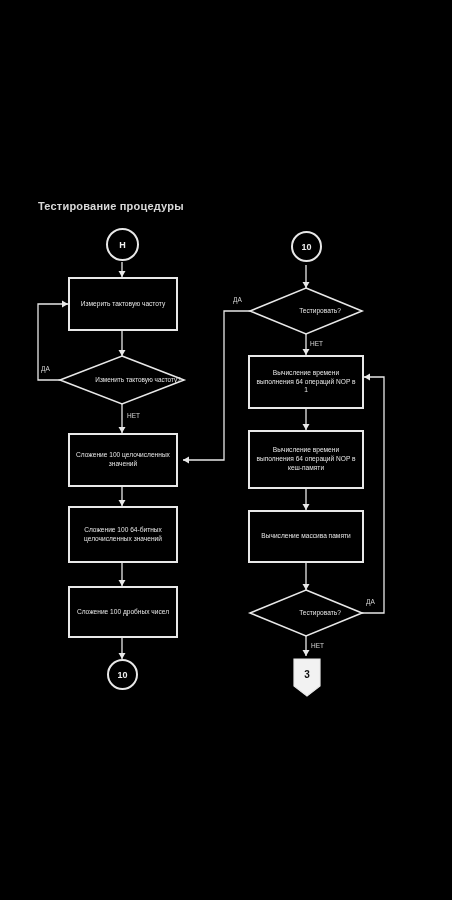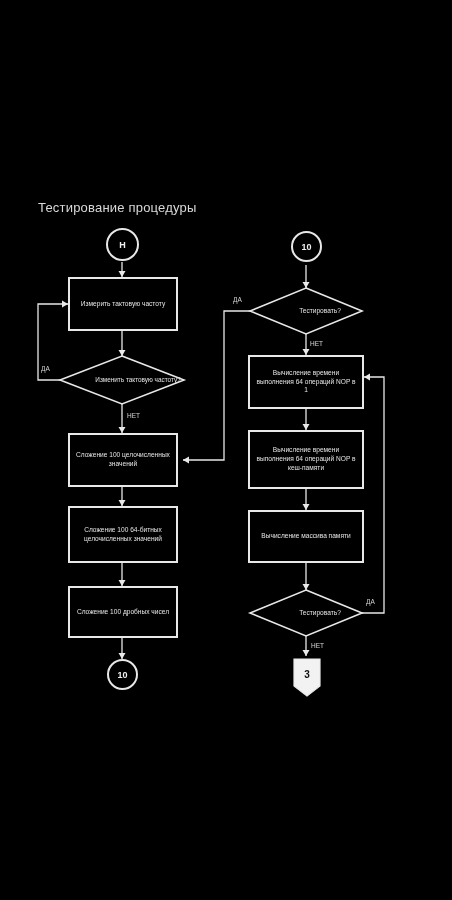--- a/index.html
+++ b/index.html
@@ -2,22 +2,22 @@
 <html><head>
 <meta charset="utf-8">
 <style>
   html,body{margin:0;padding:0;background:#000;}
   body{width:452px;height:900px;position:relative;overflow:hidden;
        font-family:"Liberation Sans","DejaVu Sans",sans-serif;color:#cfcfcf;}
   #canvas{position:absolute;left:0;top:0;width:452px;height:900px;}
   svg.layer{position:absolute;left:0;top:0;width:452px;height:900px;}
   .node{position:absolute;box-sizing:border-box;display:flex;align-items:center;
         justify-content:center;text-align:center;}
-  .title{position:absolute;left:38px;top:200px;font-size:13px;color:#d9d9d9;
-         letter-spacing:.2px;white-space:nowrap;}
+  .title{position:absolute;left:38px;top:200px;font-size:11px;color:#d9d9d9;
+         letter-spacing:.2px;white-space:nowrap;font-weight:bold;}
   .circ{border:2px solid #e8e8e8;border-radius:50%;background:#000;
         color:#efefef;font-size:9px;font-weight:bold;}
   .rect{border:2px solid #e8e8e8;background:#000;color:#e4e4e4;font-size:6.6px;
         line-height:1.32;padding:2px 4px;}
   .rect span{display:block;}
   .diamond-wrap{position:absolute;}
   .diamond-label{position:absolute;left:0;top:0;width:100%;height:100%;
         display:flex;align-items:center;justify-content:center;text-align:center;
         font-size:7px;color:#e4e4e4;line-height:1.2;}
   .edge-lbl{position:absolute;font-size:6.5px;color:#d6d6d6;white-space:nowrap;}

